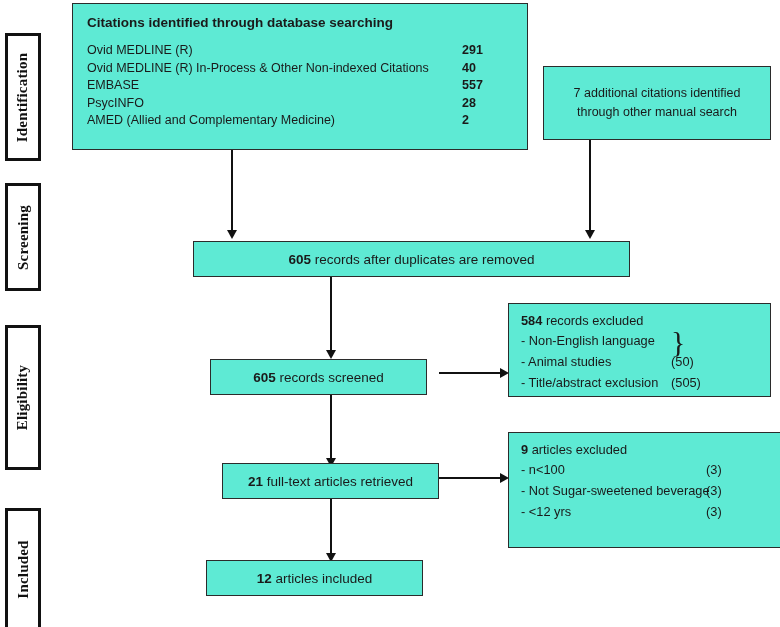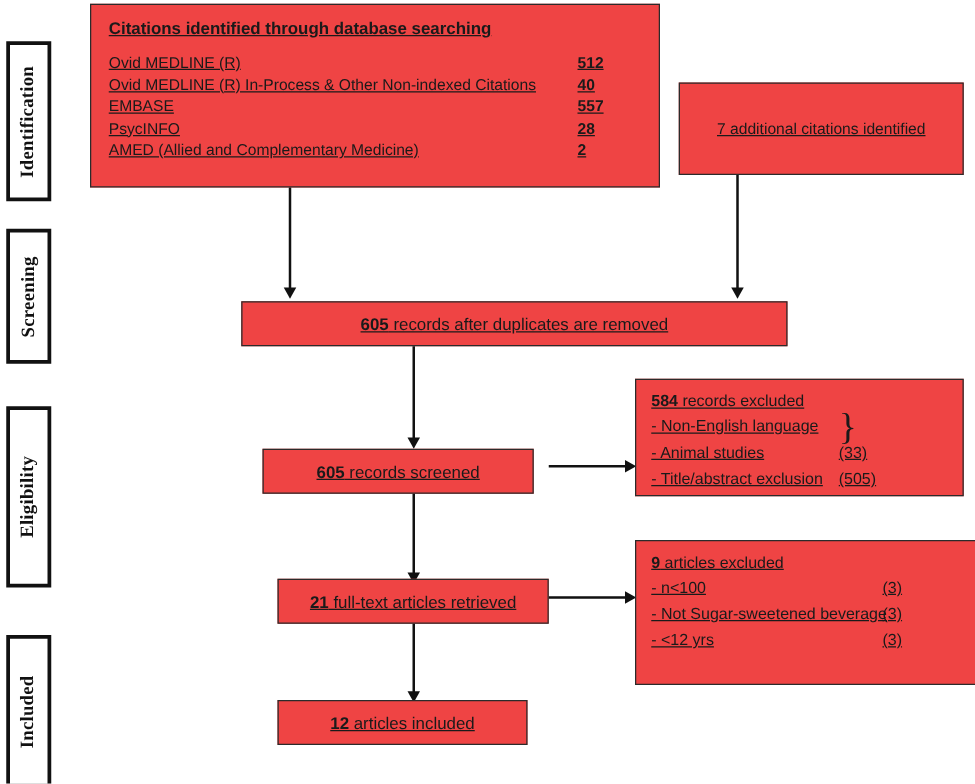--- a/index.html
+++ b/index.html
@@ -36,23 +36,22 @@
     font-size: 15px;
     letter-spacing: 0.2px;
     font-family: "Liberation Serif", serif;
     color: #111111;
   }
 
   
   .flow-box {
     position: absolute;
     border: 1.6px solid #2b2b2b;
-    background: #ef4444;
+    background: #5eead4;
     box-sizing: border-box;
-    text-decoration: underline;
   }
   .box-center {
     display: flex;
     align-items: center;
     justify-content: center;
     font-size: 13.5px;
   }
   .box-center .num {
     font-weight: bold;
   }
@@ -176,21 +175,21 @@
 
   <div class="stage-label" style="left:5px; top:508px; width:36px; height:122px;">
     <span class="stage-text">Included</span>
   </div>
 
   <div class="flow-box" style="left:72px; top:3px; width:456px; height:147px;">
     <div class="src-title">Citations identified through database searching</div>
     <div class="src-rows">
       <div class="src-row">
         <span class="src-name">Ovid MEDLINE (R)</span>
-        <span class="src-count">512</span>
+        <span class="src-count">291</span>
       </div>
       <div class="src-row">
         <span class="src-name">Ovid MEDLINE (R) In-Process &amp; Other Non-indexed Citations</span>
         <span class="src-count">40</span>
       </div>
       <div class="src-row">
         <span class="src-name">EMBASE</span>
         <span class="src-count">557</span>
       </div>
       <div class="src-row">
@@ -199,20 +198,21 @@
       </div>
       <div class="src-row">
         <span class="src-name">AMED (Allied and Complementary Medicine)</span>
         <span class="src-count">2</span>
       </div>
     </div>
   </div>
 
   <div class="flow-box manual-box" style="left:543px; top:66px; width:228px; height:74px; flex-direction:column;">
     <div>7 additional citations identified</div>
+    <div>through other manual search</div>
   </div>
 
   <div class="vline" style="left:231px; top:150px; height:82px;"></div>
   <div class="arrow-down" style="left:227px; top:230px;"></div>
 
   <div class="vline" style="left:589px; top:140px; height:92px;"></div>
   <div class="arrow-down" style="left:585px; top:230px;"></div>
 
   <div class="flow-box box-center" style="left:193px; top:241px; width:437px; height:36px;justify-content:center;">
     <span><span class="num">605</span><span> records after duplicates  are removed</span></span>
@@ -232,21 +232,21 @@
     <div class="excl-head">
       <span class="num">584</span><span> records excluded</span>
     </div>
     <div class="excl-list">
       <div class="excl-row">
         <span class="reason">- Non-English language</span>
         <span class="cnt"></span>
       </div>
       <div class="excl-row">
         <span class="reason">- Animal studies</span>
-        <span class="cnt">(33)</span>
+        <span class="cnt">(50)</span>
       </div>
       <div class="excl-row">
         <span class="reason">- Title/abstract exclusion</span>
         <span class="cnt">(505)</span>
       </div>
       <span class="brace" style="left:150px; top:-3px;">}</span>
     </div>
   </div>
 
   <div class="vline" style="left:330px; top:395px; height:66px;"></div>
@@ -275,17 +275,17 @@
       <div class="excl-row">
         <span class="reason">- &lt;12 yrs</span>
         <span class="cnt">(3)</span>
       </div>
     </div>
   </div>
 
   <div class="vline" style="left:330px; top:499px; height:57px;"></div>
   <div class="arrow-down" style="left:326px; top:553px;"></div>
 
-  <div class="flow-box box-center" style="left:222px; top:560px; width:200px; height:36px;">
+  <div class="flow-box box-center" style="left:206px; top:560px; width:217px; height:36px;">
     <span><span class="num">12</span><span> articles included</span></span>
   </div>
 
 </div>
 
 </body></html>

